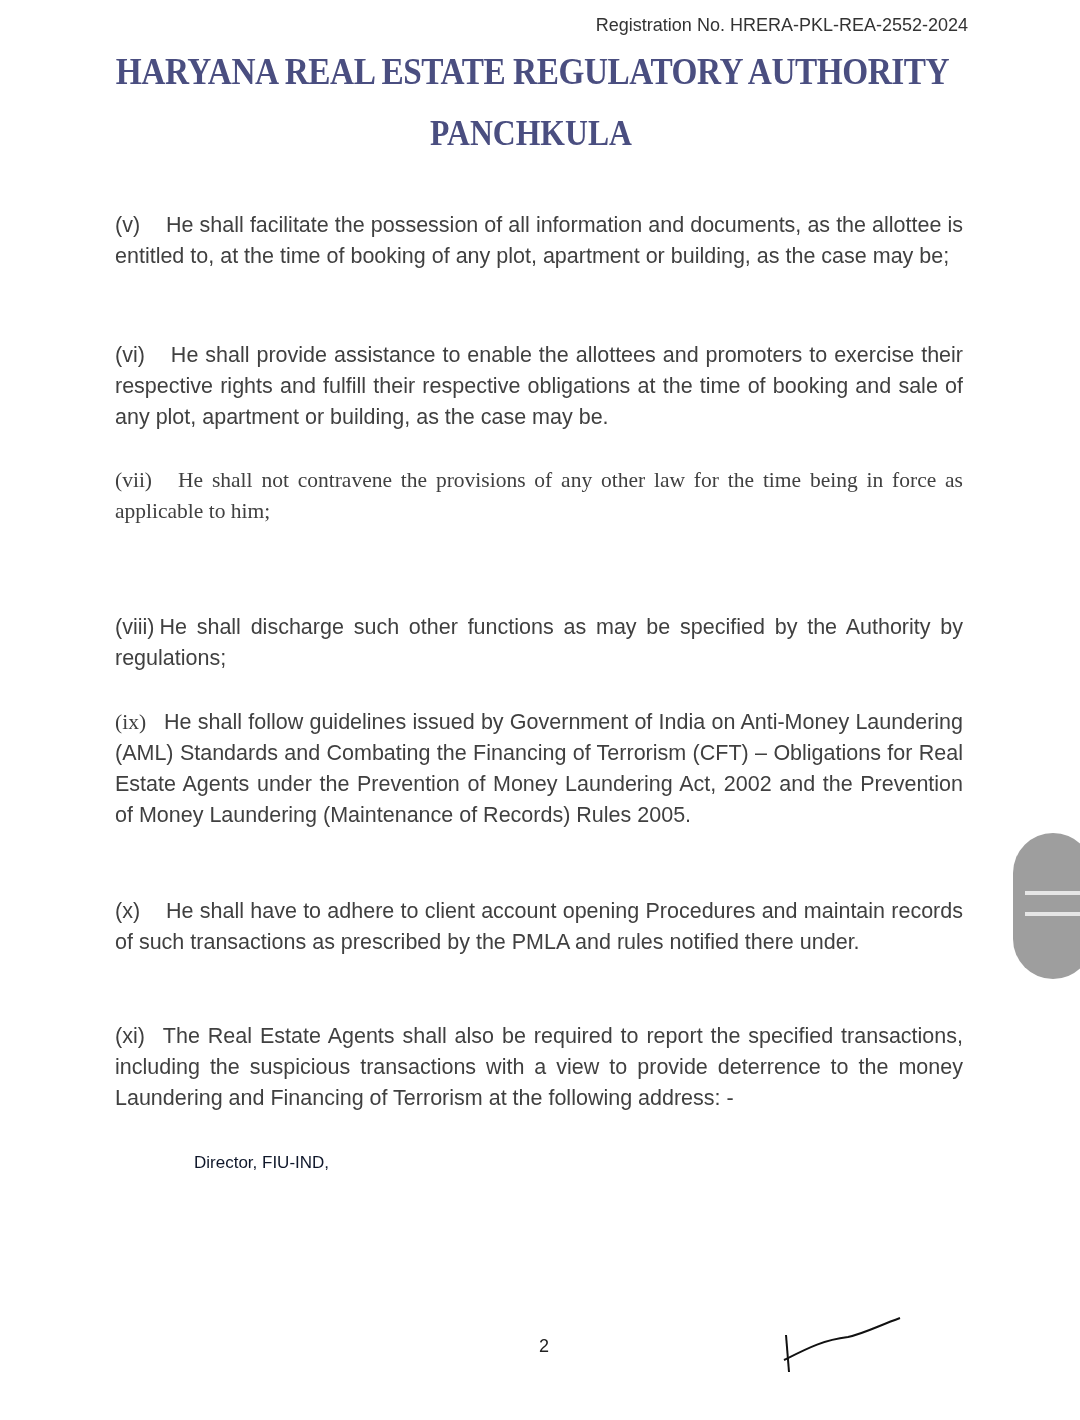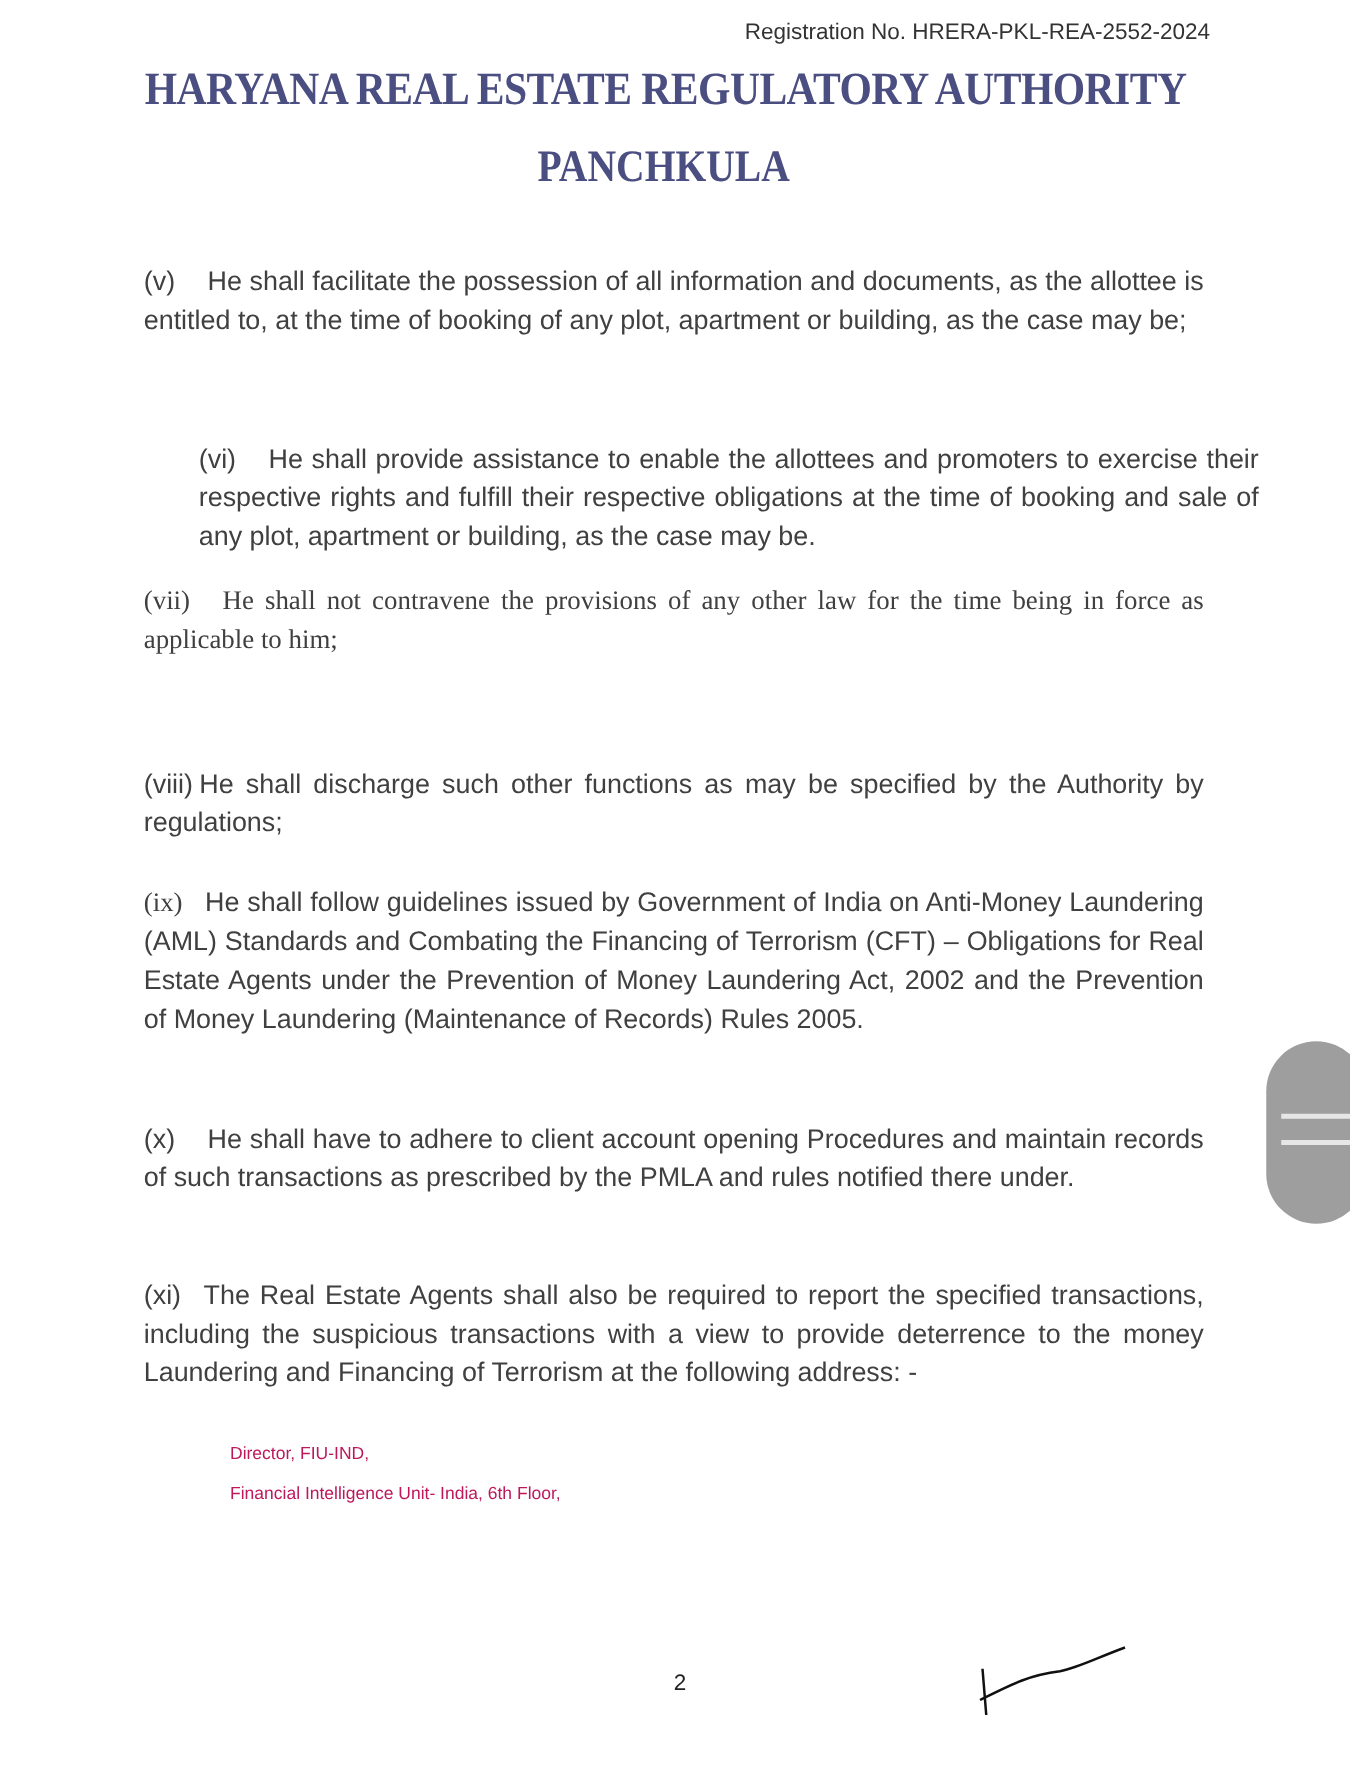--- a/index.html
+++ b/index.html
@@ -8,59 +8,58 @@
   .reg { position:absolute; top:15px; right:112px; font-size:18px; color:#333; }
   .title { position:absolute; top:50px; left:0; width:1065px; text-align:center;
            font-family:"Liberation Serif", serif; font-weight:bold; font-size:37px; color:#4a4e80;
            transform:scaleX(0.9); letter-spacing:-0.5px; }
   .subtitle { position:absolute; top:112px; left:0; width:1062px; text-align:center;
            font-family:"Liberation Serif", serif; font-weight:bold; font-size:36px; color:#4a4e80;
            transform:scaleX(0.88); }
   .para { position:absolute; left:115px; width:848px; font-size:21.5px; line-height:31px;
           text-align:justify; color:#404040; }
   .para .num { display:inline-block; margin-right:26px; }
-  .addr { position:absolute; left:184px; font-size:14px; line-height:31.5px; color:#be185d; }
+  .addr { position:absolute; left:194px; font-size:17px; line-height:31.5px; color:#0f172a; }
   .pagenum { position:absolute; top:1336px; left:539px; font-size:18px; color:#222; }
   .sig { position:absolute; top:1310px; left:778px; }
   .scroll-handle { position:absolute; left:1013px; top:833px; width:80px; height:146px;
                    background:#9e9e9e; border-radius:40px; }
   .scroll-handle .bar { position:absolute; left:12px; width:58px; height:4px; background:#e6e6e6; }
 </style>
 </head>
 <body>
 
 <div class="reg">Registration No. HRERA-PKL-REA-2552-2024</div>
 <div class="title">HARYANA REAL ESTATE REGULATORY AUTHORITY</div>
 <div class="subtitle">PANCHKULA</div>
 
 <div class="para" style="top:210px;">
   <span class="num">(v)</span><span>He shall facilitate the possession of all information and documents, as the allottee is entitled to, at the time of booking of any plot, apartment or building, as the case may be;</span>
 </div>
-<div class="para" style="top:352px;margin-left:44px;">
+<div class="para" style="top:340px;">
   <span class="num">(vi)</span><span>He shall provide assistance to enable the allottees and promoters to exercise their respective rights and fulfill their respective obligations at the time of booking and sale of any plot, apartment or building, as the case may be.</span>
 </div>
 <div class="para" style="top:465px;font-family:Liberation Serif, serif;">
   <span class="num">(vii)</span><span>He shall not contravene the provisions of any other law for the time being in force as applicable to him;</span>
 </div>
 <div class="para" style="top:612px;">
   <span class="num" style="margin-right:5px;">(viii)</span><span>He shall discharge such other functions as may be specified by the Authority by regulations;</span>
 </div>
 <div class="para" style="top:707px;">
   <span class="num" style="margin-right:18px;font-family:Liberation Serif, serif;">(ix)</span><span>He shall follow guidelines issued by Government of India on Anti-Money Laundering (AML) Standards and Combating the Financing of Terrorism (CFT) – Obligations for Real Estate Agents under the Prevention of Money Laundering Act, 2002 and the Prevention of Money Laundering (Maintenance of Records) Rules 2005.</span>
 </div>
 <div class="para" style="top:896px;">
   <span class="num">(x)</span><span>He shall have to adhere to client account opening Procedures and maintain records of such transactions as prescribed by the PMLA and rules notified there under.</span>
 </div>
 <div class="para" style="top:1021px;">
   <span class="num" style="margin-right:18px;">(xi)</span><span>The Real Estate Agents shall also be required to report the specified transactions, including the suspicious transactions with a view to provide deterrence to the money Laundering and Financing of Terrorism at the following address: -</span>
 </div>
 
 <div class="addr" style="top:1147px;">
   <div>Director, FIU-IND,</div>
-  <div>Financial Intelligence Unit- India, 6th Floor,</div>
 </div>
 
 <div class="pagenum">2</div>
 
 <div class="sig">
   <svg width="130" height="70" viewBox="0 0 130 70">
     <path d="M6 50 C 30 38, 45 30, 70 27 C 85 24, 100 16, 122 8" stroke="#111" stroke-width="2" fill="none"></path>
     <path d="M8 25 L 11 62" stroke="#111" stroke-width="2" fill="none"></path>
   </svg>
 </div>

